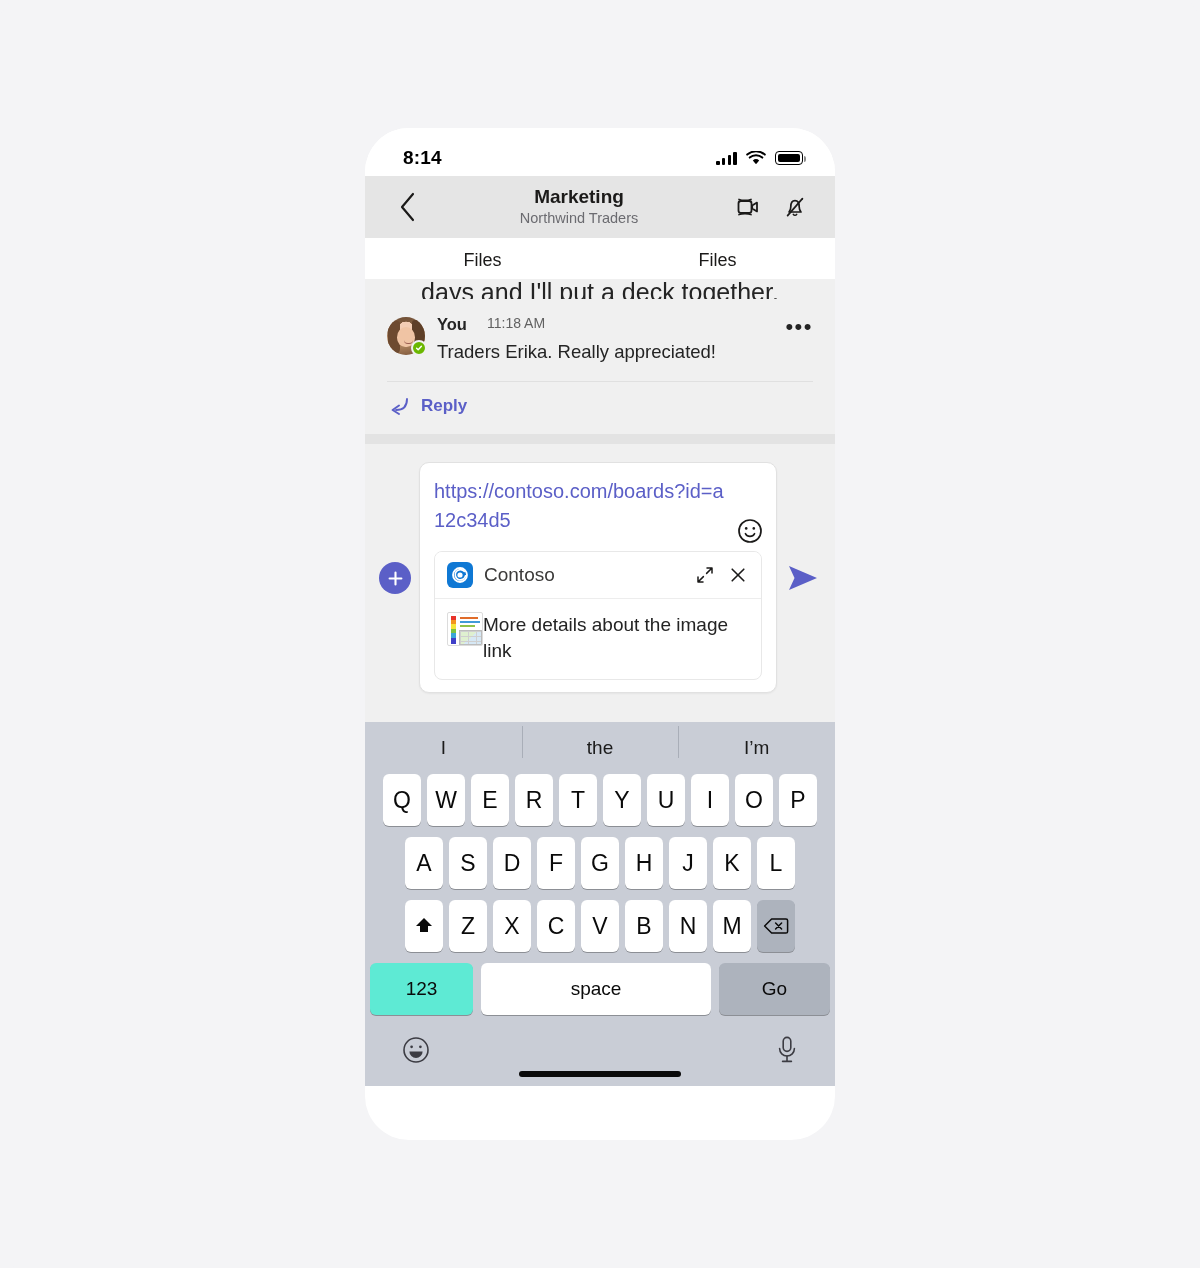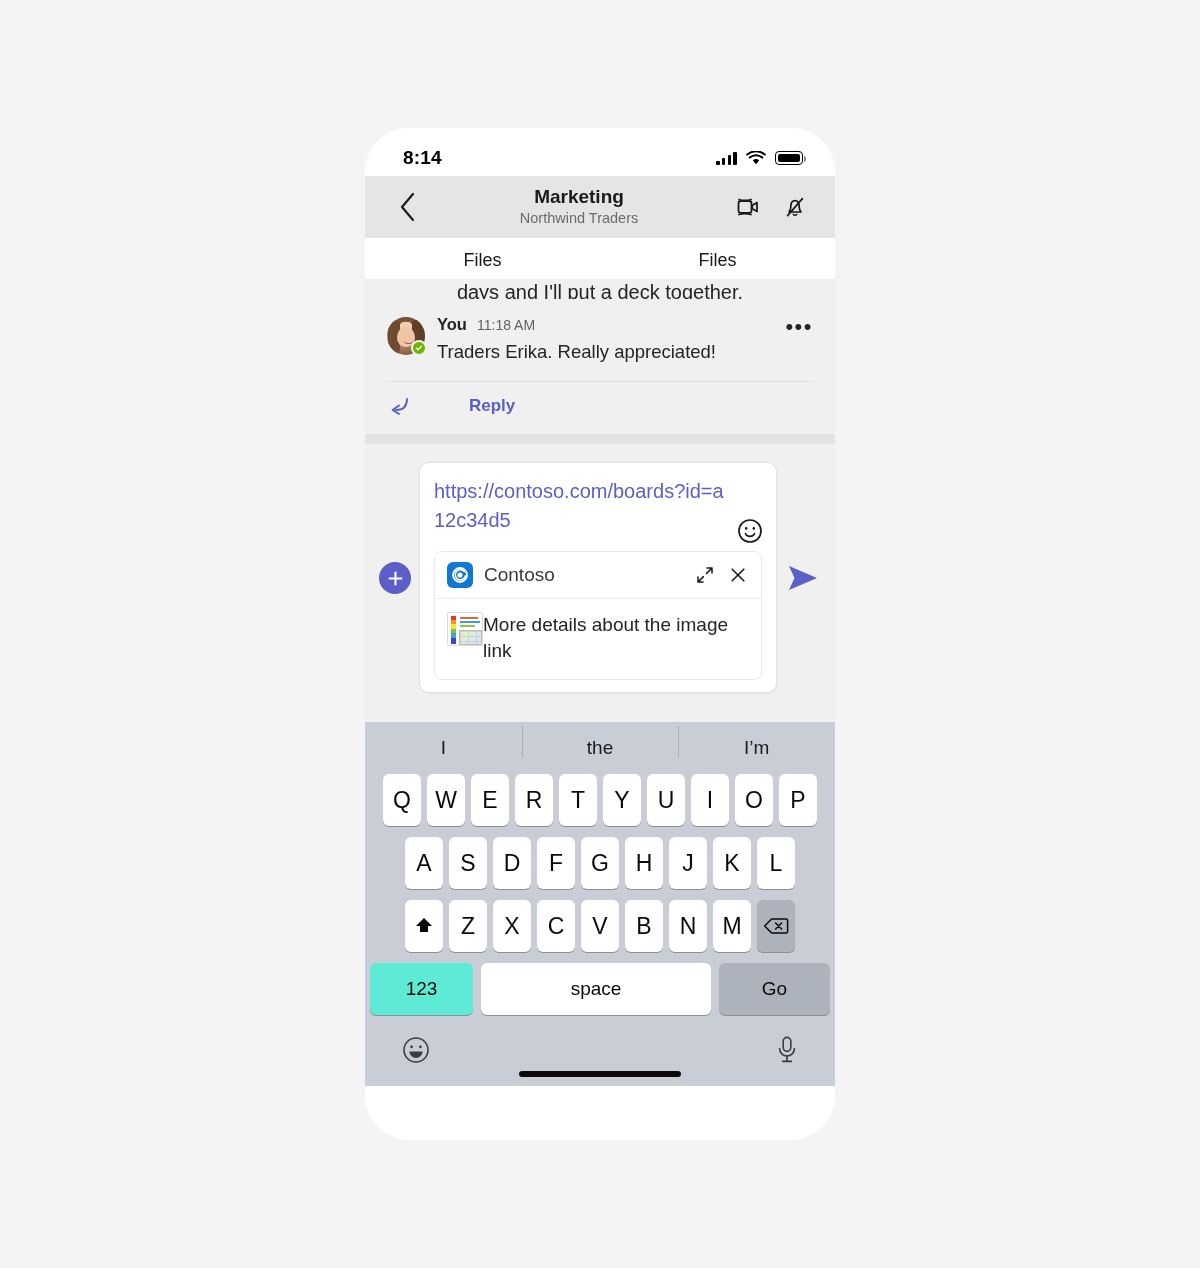--- a/index.html
+++ b/index.html
@@ -55,21 +55,21 @@
   .tab.active { font-weight: bold; }
   .tab.active::after {
     content:''; position:absolute; left:12%; right:12%; bottom:0; height:3px;
     background:#5b5fc7; border-radius:2px;
   }
   .hdr-divider { height:1px; background:#e6e6e9; }
 
   
   .thread { background: #f0f0f0; position: relative; }
   .cut-msg {
-    font-size: 20px; color: #242424; text-align: center;
+    font-size: 25px; color: #242424; text-align: center;
     height: 20px; overflow: hidden; line-height: 26px;
     margin-top: -4px;
   }
   .msg { padding: 16px 22px 0 22px; display:flex; gap: 12px; }
   .avatar-wrap { position: relative; width: 38px; height: 38px; flex: 0 0 38px; margin-top:2px; }
   .avatar {
     width: 38px; height: 38px; border-radius: 50%;
     background: radial-gradient(circle at 50% 34%, #f3cdb4 0 26%, rgba(243,205,180,0) 27%),
                 linear-gradient(170deg, #6b4b33 0%, #8a6444 34%, #c79a72 55%, #7a5437 100%);
     overflow: hidden; position: relative;
@@ -82,29 +82,29 @@
     background:#5e3f28; border-radius: 4px 10px 8px 8px; }
   .avatar .smile { position:absolute; left:44%; top:60%; width:9px; height:4px;
     border-bottom:1.6px solid #9b5f52; border-radius: 0 0 8px 8px; }
   .presence {
     position:absolute; right:-2px; bottom:-1px; width:16px; height:16px;
     background:#6bb700; border:2.4px solid #f0f0f0; border-radius:50%;
     display:flex; align-items:center; justify-content:center;
   }
   .presence svg { width: 8px; height: 8px; }
   .msg-body { flex: 1; min-width: 0; }
-  .msg-meta { display:flex; align-items:center; gap:10px; }
+  .msg-meta { display:flex; align-items:flex-start; gap:20px; }
   .msg-author { font-size: 16.5px; font-weight: bold; color:#242424; }
   .msg-time { font-size: 14px; color:#616161; }
   .msg-text { font-size: 18.5px; color:#242424; line-height:27px; margin-top:4px; }
   .msg-more { font-size: 22px; color:#242424; letter-spacing:1.5px; line-height:12px;
               padding-top:6px; }
   .msg-sep { height:1px; background:#e0e0e0; margin: 16px 22px 0 22px; }
   .reply-row { display:flex; align-items:center; gap:12px; padding: 14px 22px 18px 22px; }
-  .reply-label { font-size:17px; color:#5b5fc7; font-weight:600;margin-left:48px; }
+  .reply-label { font-size:17px; color:#5b5fc7; font-weight:600; }
   .thread-gap { height: 10px; background:#e3e3e3; }
 
   
   .compose { background:#f0f0f0; padding: 18px 0 29px 0; display:flex; align-items:flex-start; }
   .plus-btn {
     width: 32px; height: 32px; border-radius:50%; background:#5b5fc7;
     display:flex; align-items:center; justify-content:center; flex:0 0 32px;
     margin: 100px 0 0 14px; color:#fff;
   }
   .compose-box {

